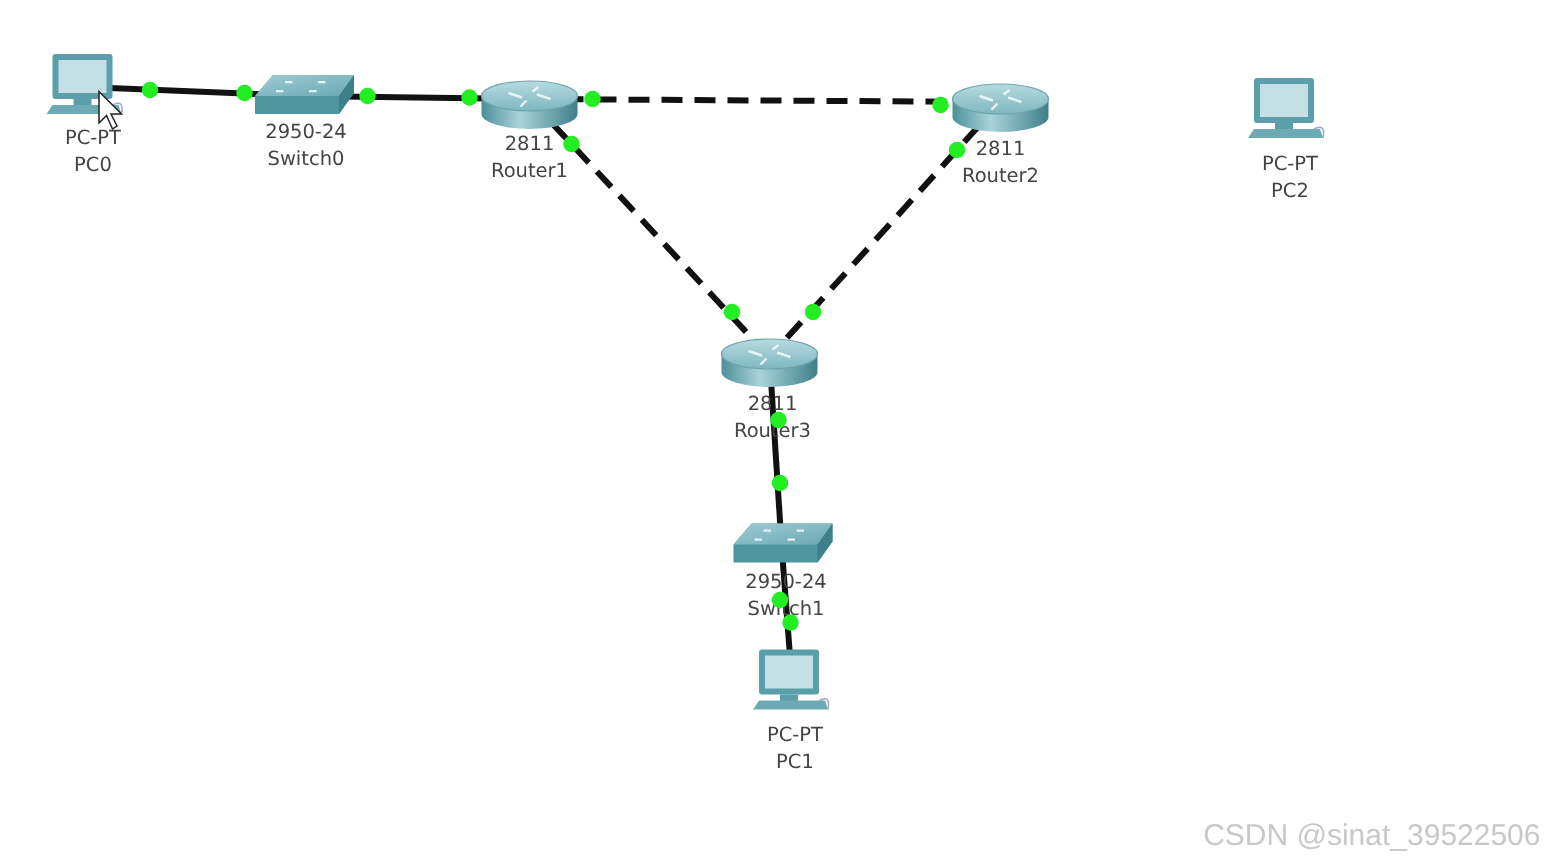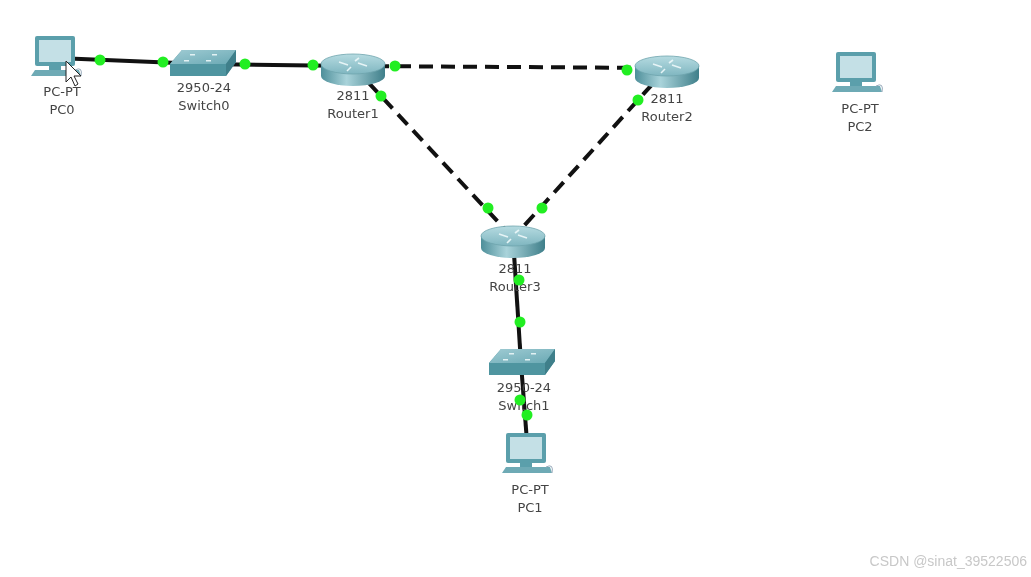--- a/index.html
+++ b/index.html
@@ -1,20 +1,20 @@
 <!DOCTYPE html>
 <html><head>
 <meta charset="utf-8">
 <style>
   html, body { margin: 0; padding: 0; background: #ffffff; }
   body { width: 1031px; height: 577px; position: relative; overflow: hidden;
          font-family: "Liberation Sans", sans-serif; }
   #topo { position: absolute; left: 0; top: 0; }
   .lbl { font-family: "DejaVu Sans", sans-serif; font-size: 13px; fill: #444; }
-  .wm { position: absolute; right: 4px; bottom: 8px; font-size: 14px; color: #c8c8c8;
+  .wm { position: absolute; right: 4px; bottom: 8px; font-size: 20px; color: #c8c8c8;
         font-family: "Liberation Sans", sans-serif; }
 </style>
 </head>
 <body>
 
 <svg id="topo" width="1031" height="577">
   <defs>
     <linearGradient id="rtrSide" x1="0" x2="1" y1="0" y2="0">
       <stop offset="0" stop-color="#4e8f9a"></stop>
       <stop offset="0.4" stop-color="#a9d3da"></stop>

